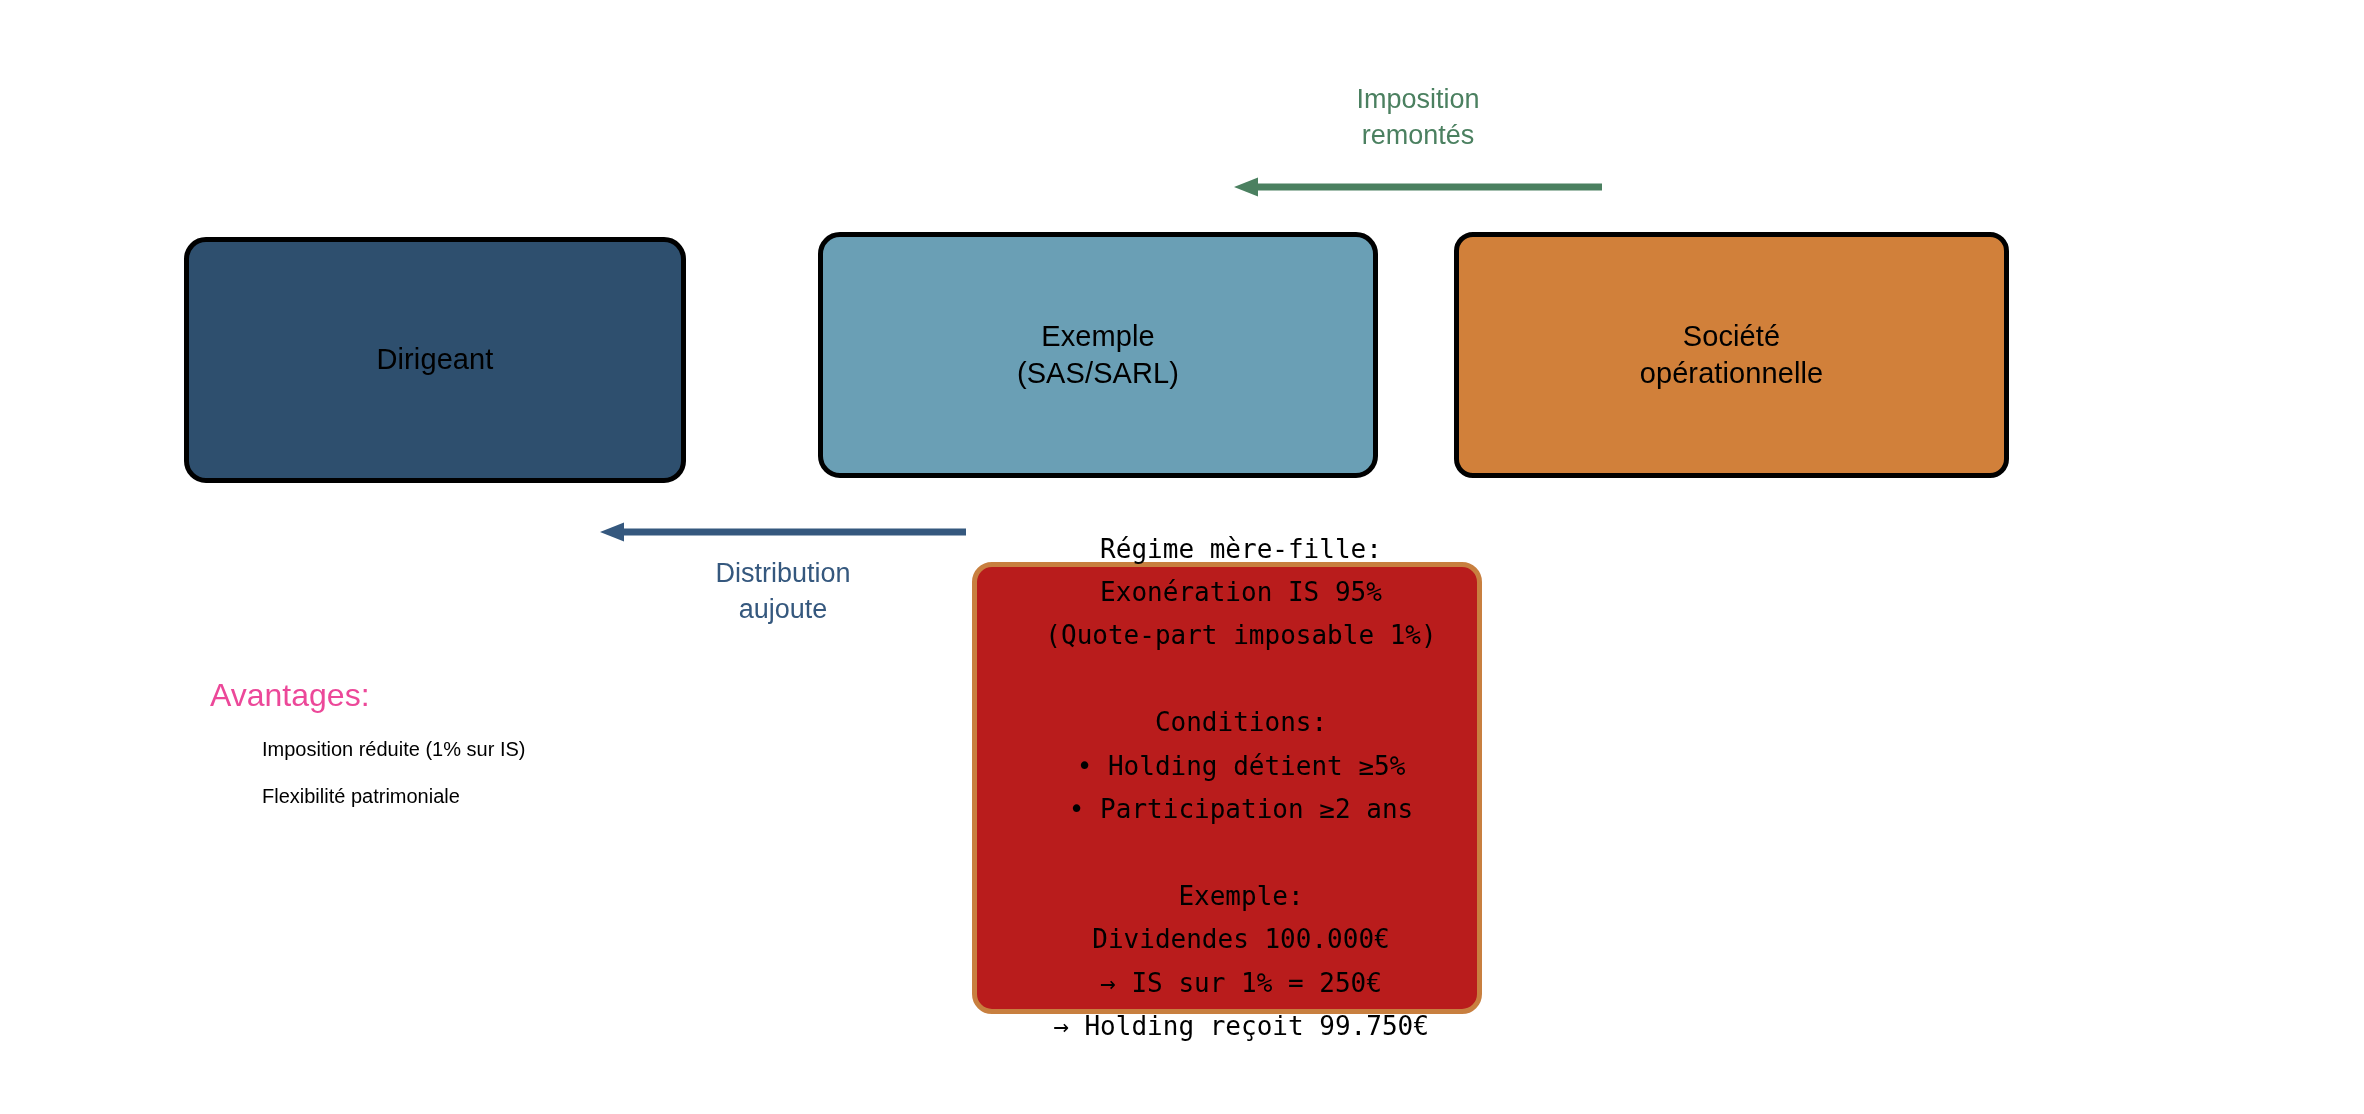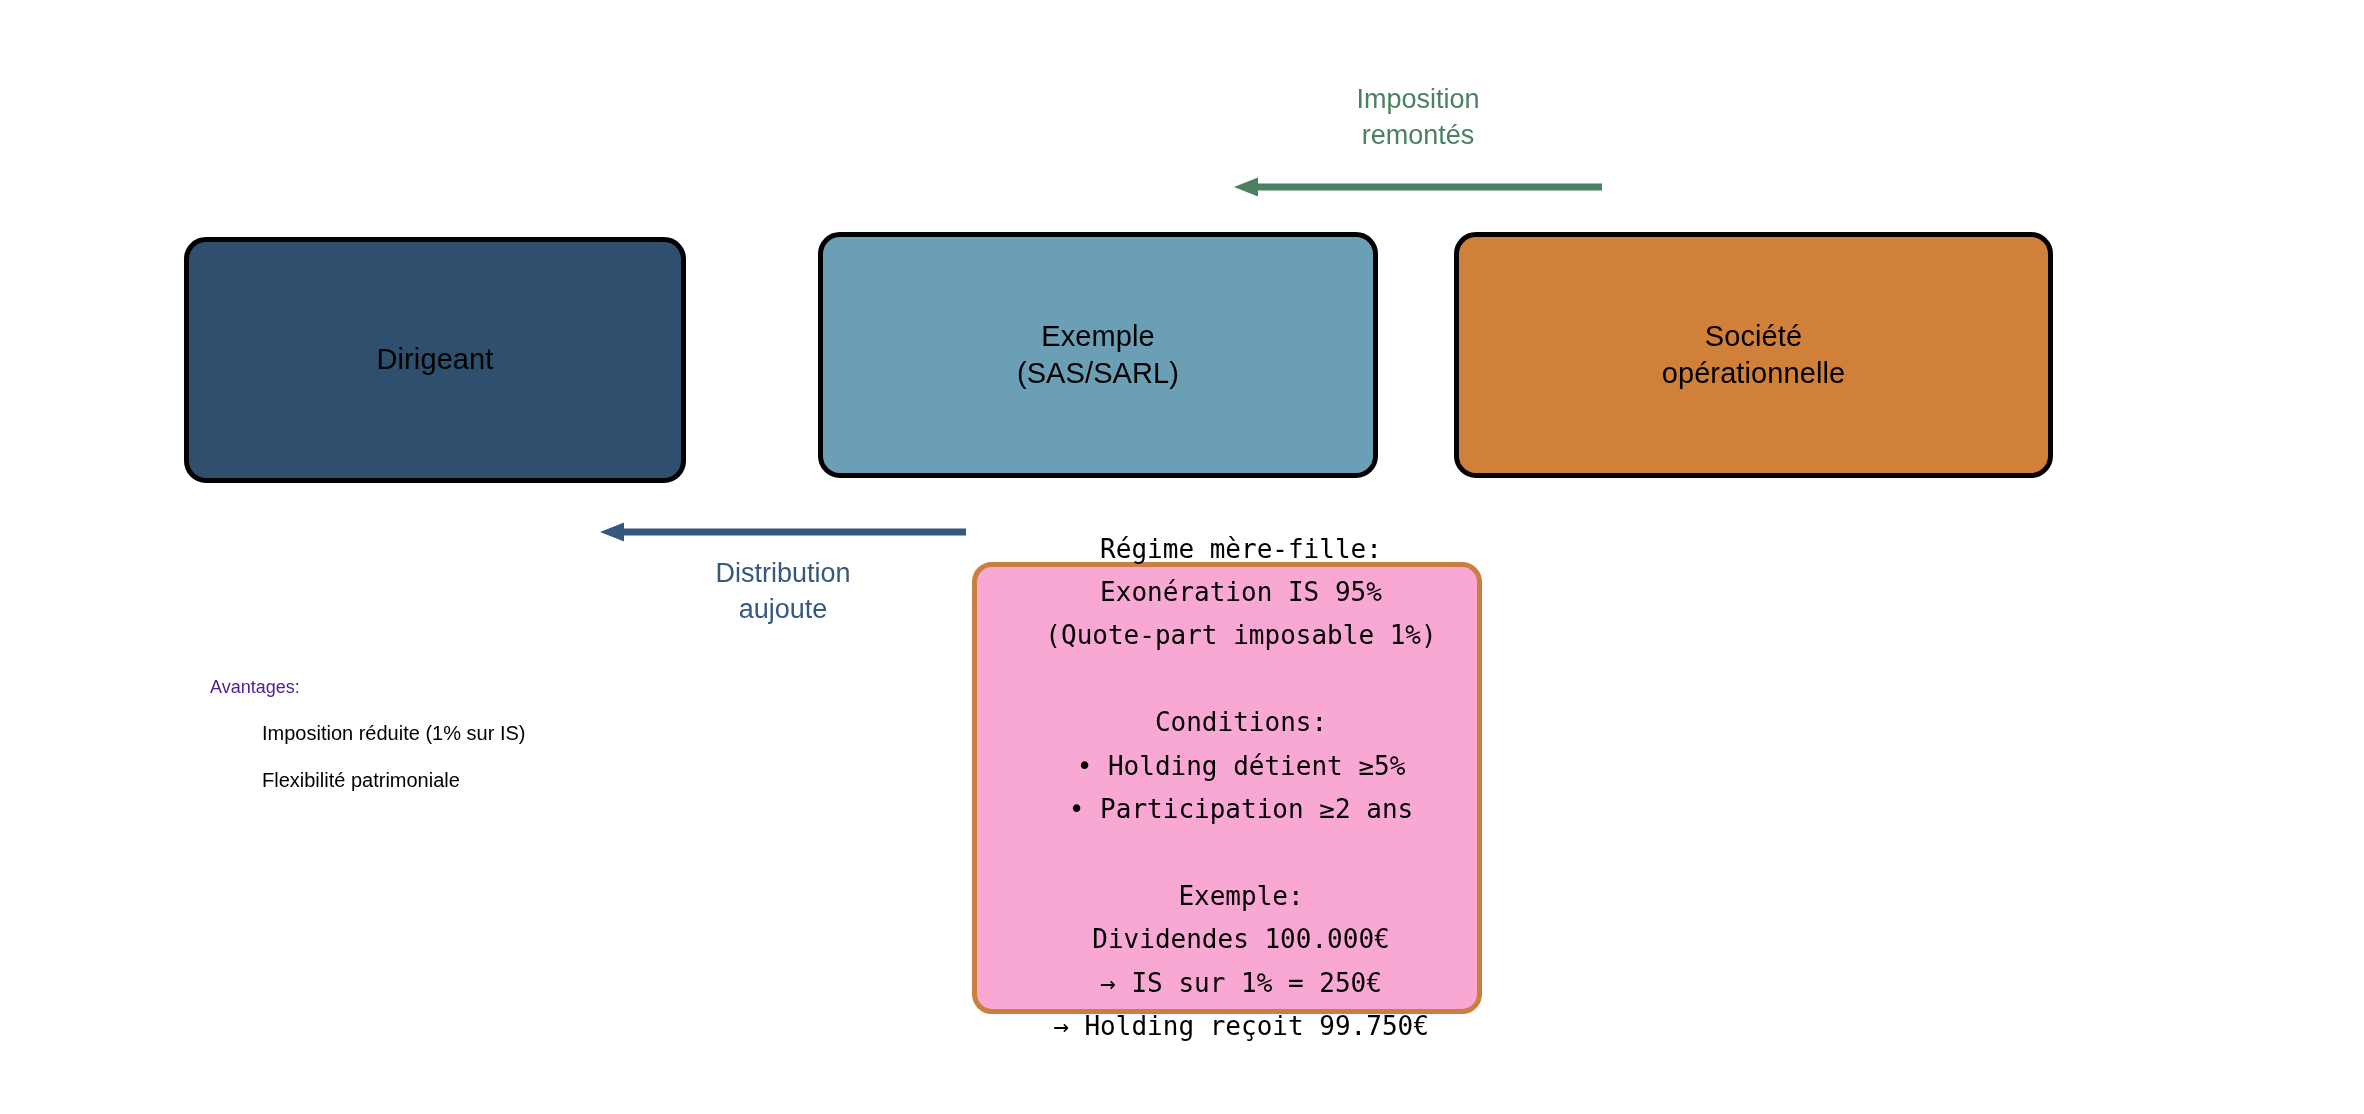--- a/index.html
+++ b/index.html
@@ -48,23 +48,24 @@
   #box-holding {
     left: 818px;
     top: 232px;
     width: 560px;
     height: 246px;
     background: #6a9fb5;
   }
   #box-societe {
     left: 1454px;
     top: 232px;
-    width: 599px;
+    width: 555px;
     height: 246px;
     background: #d1803a;
+    border-radius: 19px;
   }
 
   
   .arrow-svg {
     position: absolute;
     overflow: visible;
   }
   .arrow-caption {
     position: absolute;
     text-align: center;
@@ -87,41 +88,41 @@
   }
 
   
   #advantages {
     position: absolute;
     left: 210px;
     top: 677px;
     width: 620px;
   }
   #advantages-title {
-    font-size: 18px;
-    color: #4c1d95;
+    font-size: 32px;
+    color: #ec4899;
     margin: 0 0 24px 0;
   }
   .advantage-item {
     font-size: 20px;
     color: #000000;
     margin-left: 52px;
     margin-bottom: 24px;
   }
   .advantage-item:last-child { margin-bottom: 0; }
 
   
   #info-box {
     position: absolute;
     left: 972px;
     top: 562px;
     width: 510px;
     height: 452px;
     box-sizing: border-box;
-    background: #f9a8d4;
+    background: #b91c1c;
     border: 5px solid #c87f3f;
     border-radius: 20px;
     display: flex;
     align-items: center;
     justify-content: center;
     padding-left: 28px;
   }
   #info-text {
     font-family: "DejaVu Sans Mono", "Liberation Mono", monospace;
     font-size: 26px;

